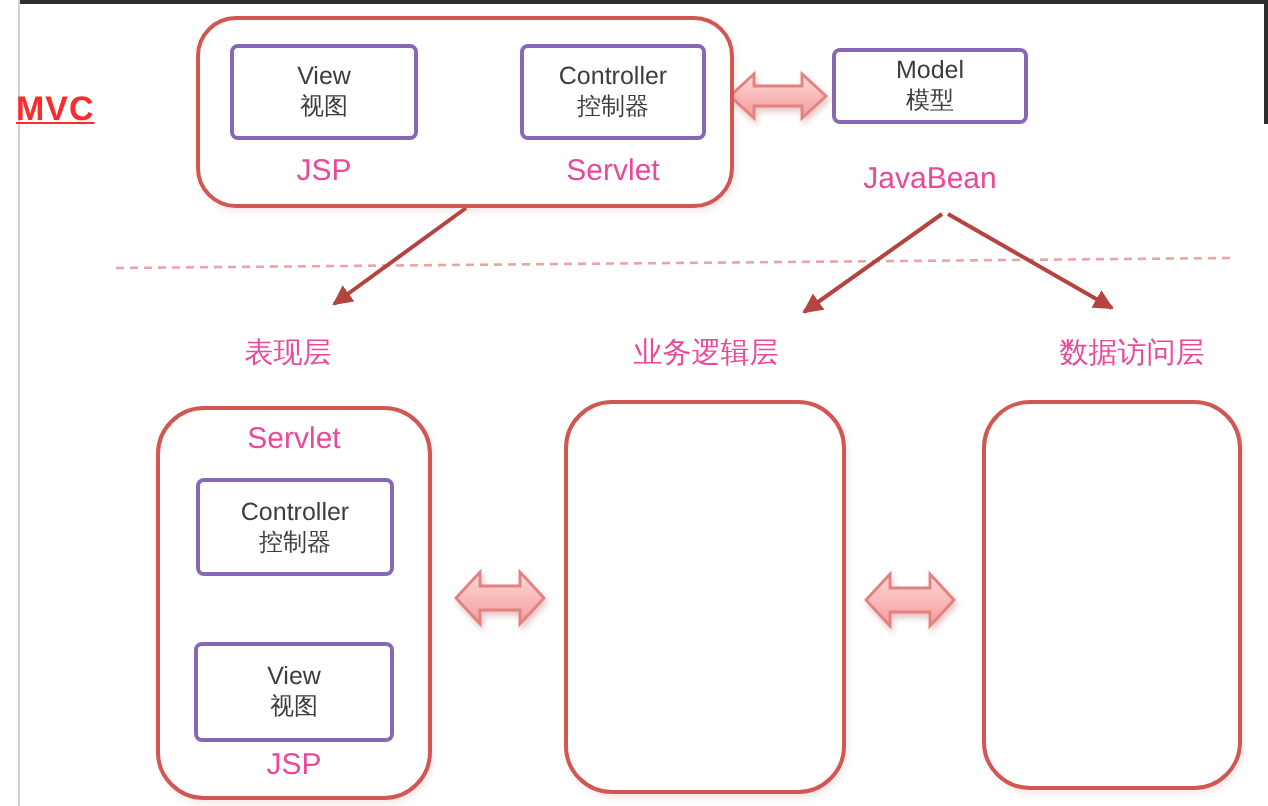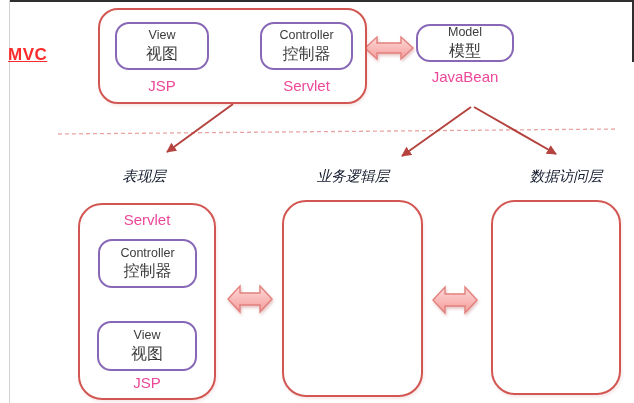--- a/index.html
+++ b/index.html
@@ -20,39 +20,39 @@
   .tier-label{left:8px;top:167px;font-size:14.5px;}
 
   
   .red-box{position:absolute;border:2px solid #d25753;background:#fff;box-sizing:border-box;
            box-shadow:1px 2px 3px rgba(200,100,100,.15);}
   .top-group{left:98px;top:8px;width:269px;height:96px;border-radius:20px;}
   .bl-rect{left:78px;top:203px;width:138px;height:197px;border-radius:24px;}
   .bm-rect{left:282px;top:200px;width:141px;height:197px;border-radius:24px;}
   .br-rect{left:491px;top:200px;width:130px;height:195px;border-radius:24px;}
 
-  .purple-box{position:absolute;border:2px solid #8868b6;border-radius:14px;background:#fff;
+  .purple-box{position:absolute;border:2px solid #8868b6;border-radius:4px;background:#fff;
               box-sizing:border-box;display:flex;flex-direction:column;align-items:center;
               justify-content:center;text-align:center;line-height:1.3;}
   .purple-box .en{font-size:12.5px;}
-  .purple-box .zh{font-size:16px;}
+  .purple-box .zh{font-size:12px;}
 
   .caption{position:absolute;text-align:center;font-size:15px;color:#ec4899;}
 
   
   .view-top{left:115px;top:22px;width:94px;height:48px;}
   .ctrl-top{left:260px;top:22px;width:93px;height:48px;}
   .cap-jsp-top{left:115px;top:77px;width:94px;}
   .cap-servlet-top{left:258px;top:77px;width:97px;}
 
   .model-box{left:416px;top:24px;width:98px;height:38px;}
-  .cap-javabean{left:408px;top:68px;width:114px;}
+  .cap-javabean{left:408px;top:81px;width:114px;}
 
   
-  .layer-label{position:absolute;top:167px;font-size:14.5px;color:#0f172a;text-align:center;font-style:italic;}
+  .layer-label{position:absolute;top:167px;font-size:14.5px;color:#ec4899;text-align:center;}
   .layer-presentation{left:104px;width:80px;}
   .layer-business{left:298px;width:110px;}
   .layer-data{left:511px;width:110px;}
 
   
   .bl-title{left:78px;top:211px;width:138px;}
   .ctrl-bot{left:98px;top:239px;width:99px;height:49px;}
   .view-bot{left:97px;top:321px;width:100px;height:50px;}
   .cap-jsp-bot{left:78px;top:374px;width:138px;}
 </style>

